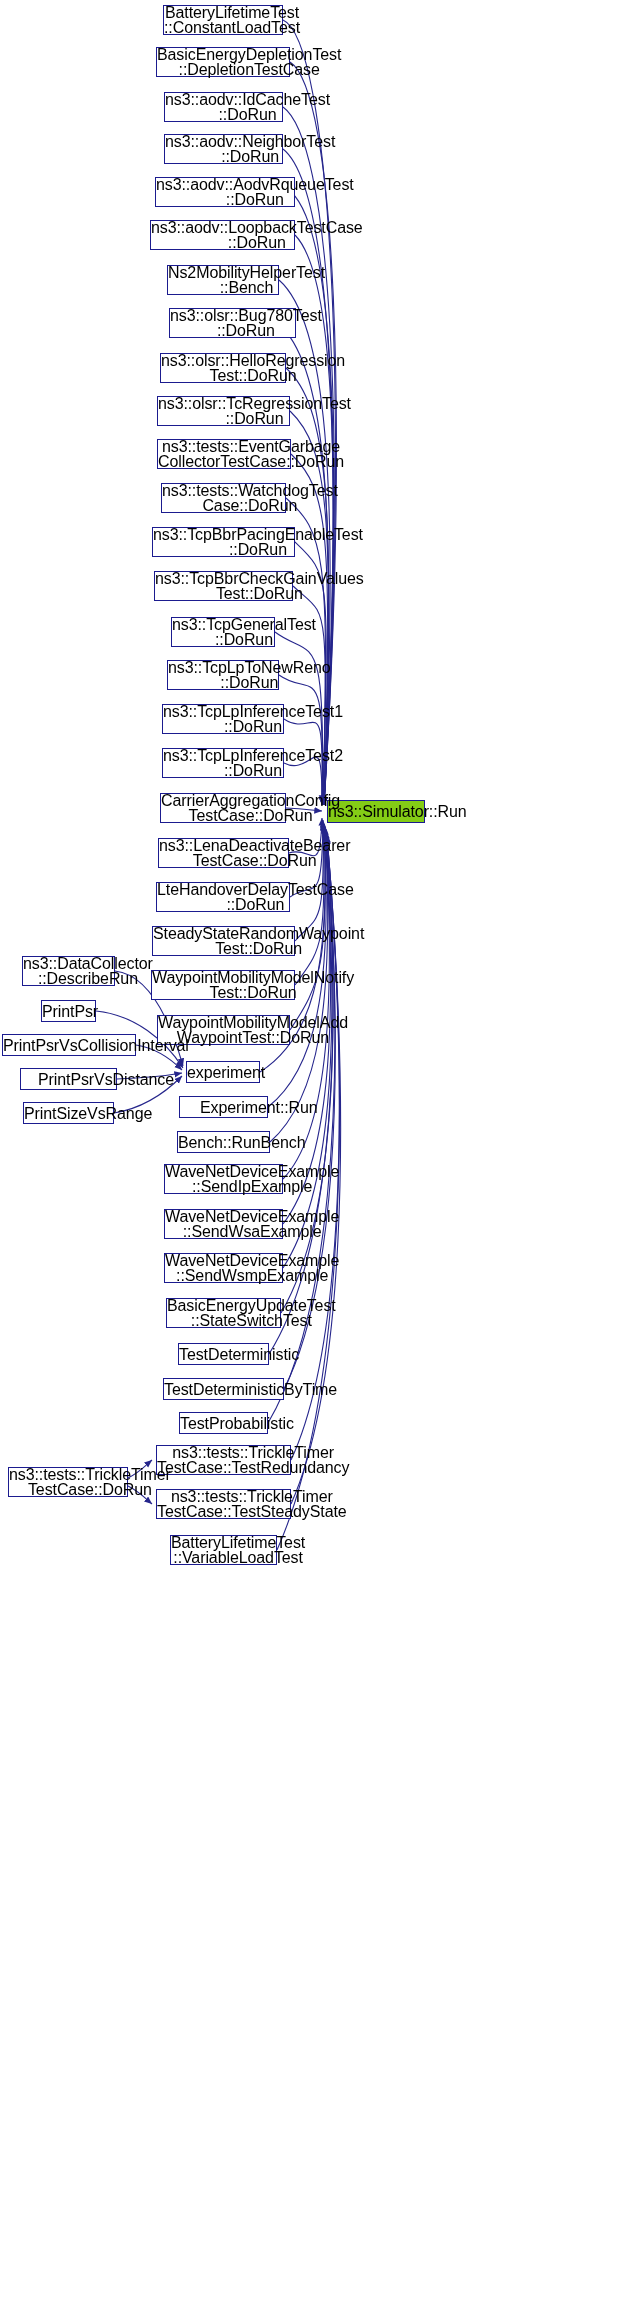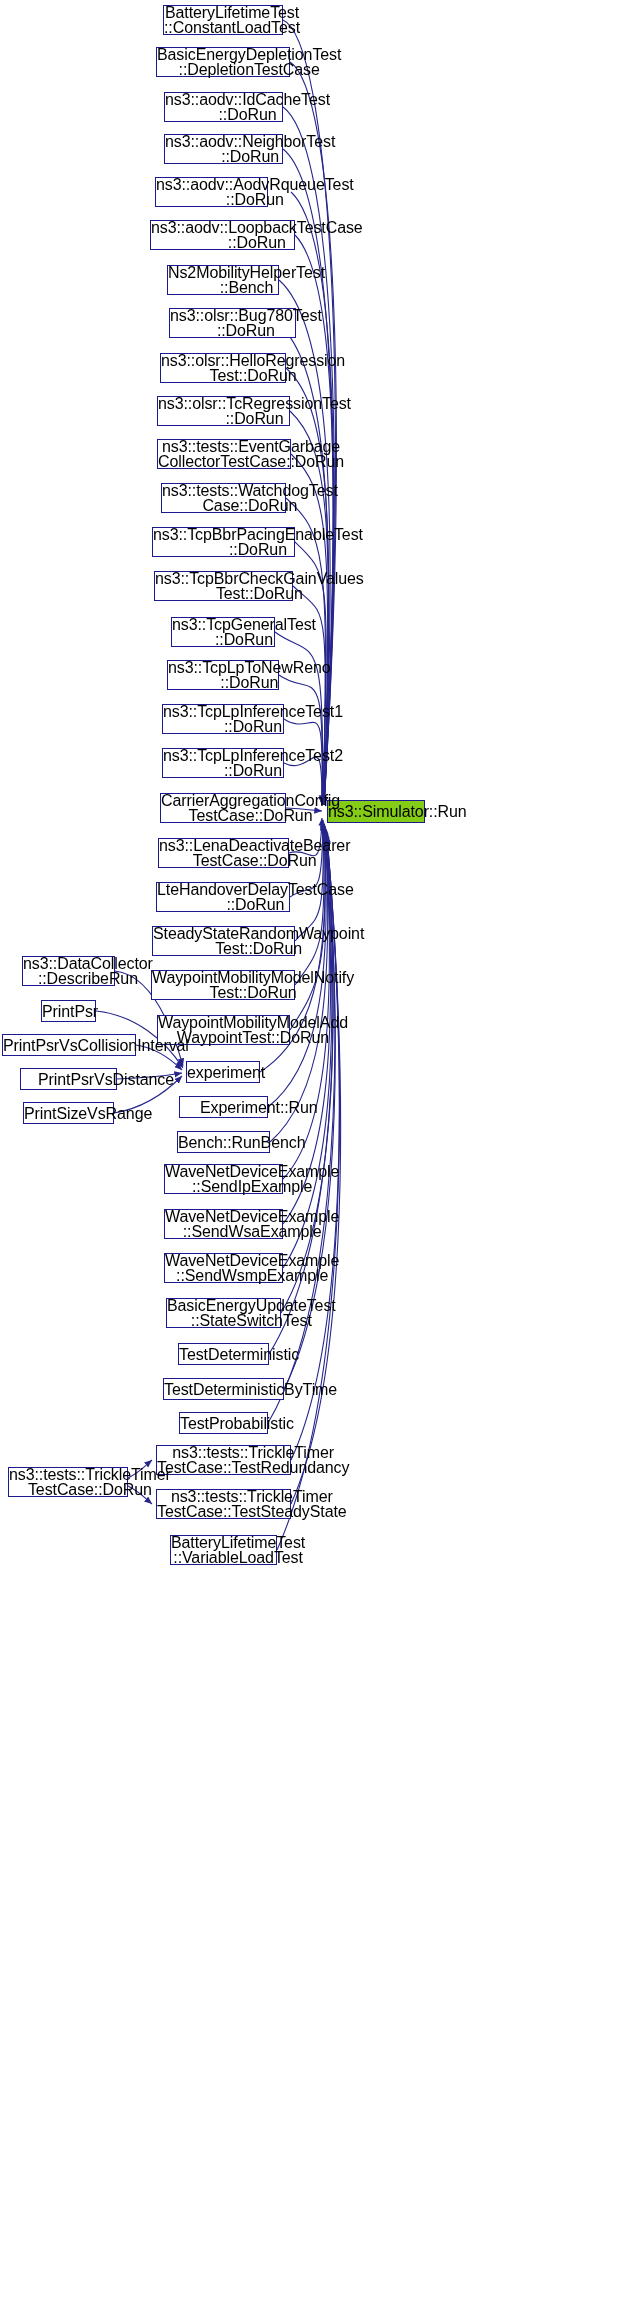--- a/index.html
+++ b/index.html
@@ -110,21 +110,21 @@
   </div>
 
   <div class="node" style="left:163px; top:5px; width:120px; height:30px;"><span>BatteryLifetimeTest
 ::ConstantLoadTest</span></div>
   <div class="node" style="left:156px; top:47px; width:134px; height:30px;"><span>BasicEnergyDepletionTest
 ::DepletionTestCase</span></div>
   <div class="node" style="left:164px; top:92px; width:119px; height:30px;"><span>ns3::aodv::IdCacheTest
 ::DoRun</span></div>
   <div class="node" style="left:164px; top:134px; width:119px; height:30px;"><span>ns3::aodv::NeighborTest
 ::DoRun</span></div>
-  <div class="node" style="left:155px; top:177px; width:113px; height:30px;"><span>ns3::aodv::AodvRqueueTest
+  <div class="node" style="left:155px; top:177px; width:140px; height:30px;"><span>ns3::aodv::AodvRqueueTest
 ::DoRun</span></div>
   <div class="node" style="left:150px; top:220px; width:145px; height:30px;"><span>ns3::aodv::LoopbackTestCase
 ::DoRun</span></div>
   <div class="node" style="left:167px; top:265px; width:112px; height:30px;"><span>Ns2MobilityHelperTest
 ::Bench</span></div>
   <div class="node" style="left:169px; top:308px; width:127px; height:30px;"><span>ns3::olsr::Bug780Test
 ::DoRun</span></div>
   <div class="node" style="left:160px; top:353px; width:126px; height:30px;"><span>ns3::olsr::HelloRegression
 Test::DoRun</span></div>
   <div class="node" style="left:157px; top:396px; width:133px; height:30px;"><span>ns3::olsr::TcRegressionTest

